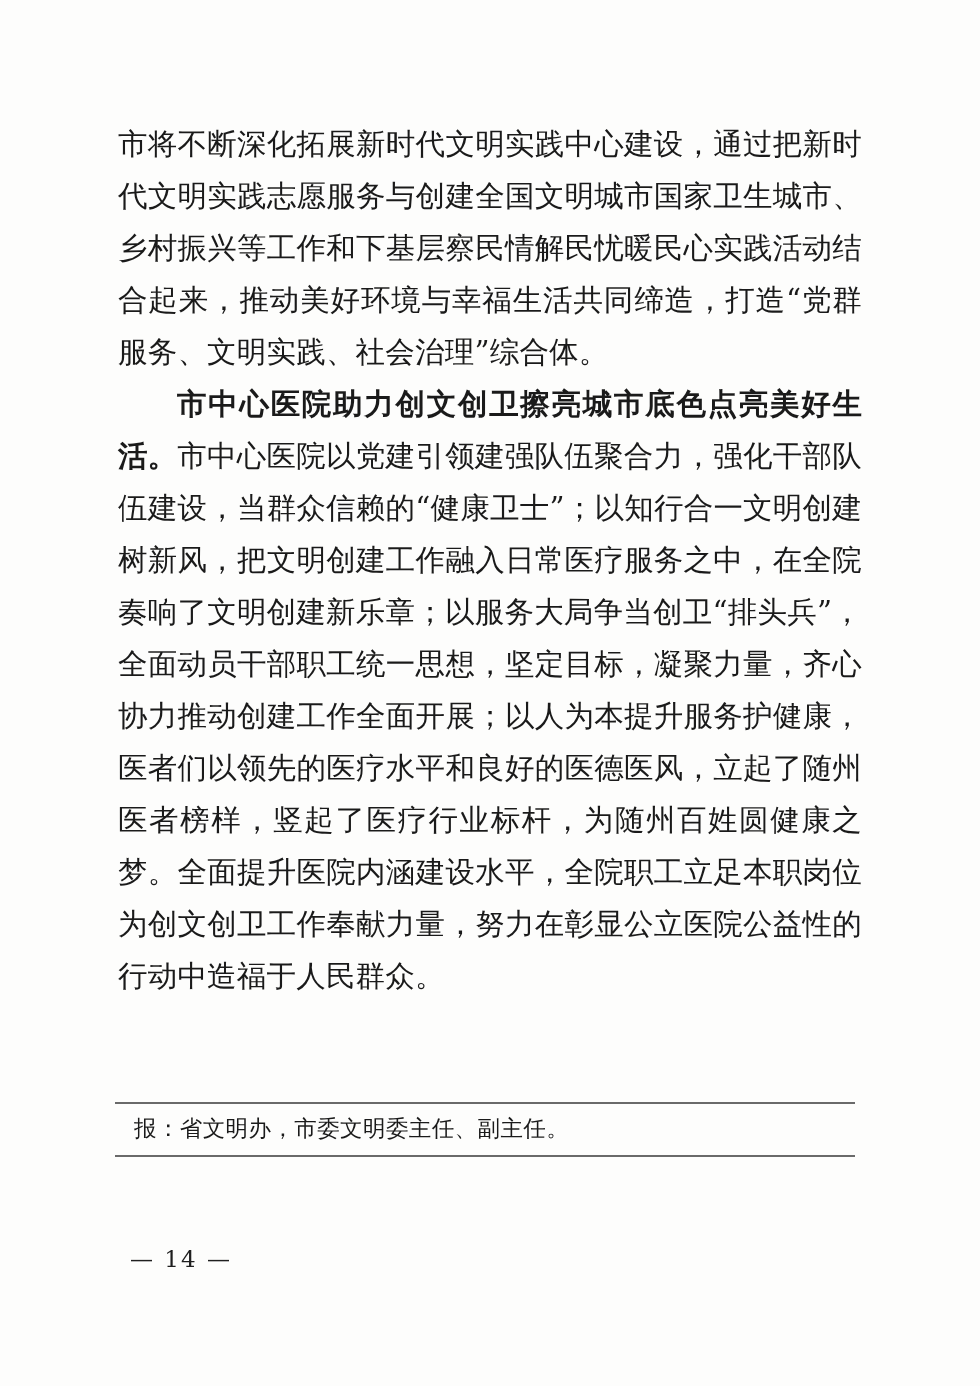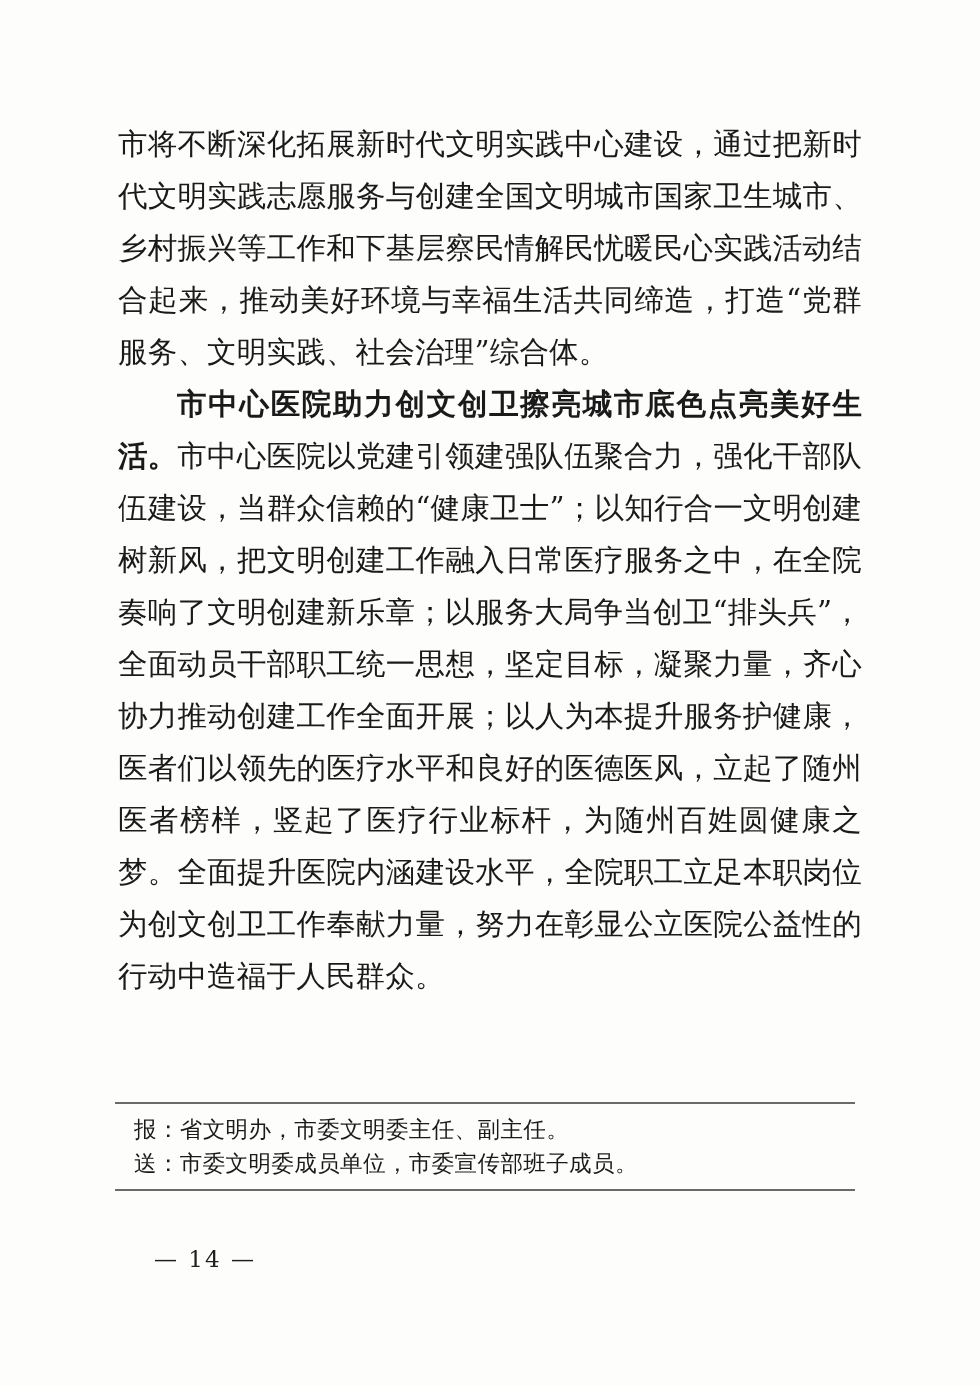--- a/index.html
+++ b/index.html
@@ -79,40 +79,39 @@
     padding: 9px 0 8px 0;
     margin: 0;
   }
 
   .dist-line {
     font-size: 22.5px;
     line-height: 34px;
     color: #1a1a1a;
     white-space: nowrap;
     padding-left: 19px;
-    font-family: Liberation Sans, sans-serif;
+    font-family: Liberation Mono, monospace;
     letter-spacing: 0.4px;
   }
 
   .dist-label {
     display: inline;
   }
 
   
   .page-number {
     position: absolute;
     left: 130px;
     top: 1243px;
     font-size: 23px;
     line-height: 32px;
     color: #1f1f1f;
     letter-spacing: 2px;
     font-family: "DejaVu Serif", "Liberation Serif", serif;
     white-space: nowrap;
-    margin-left: 24px;
   }
 </style>
 </head>
 <body>
 
 <div class="page">
 
   <div class="content">
 
     <p class="para">
@@ -128,23 +127,20 @@
   <div class="footer-block">
 
     <div class="rule"></div>
 
     <div class="dist-list">
 
       <div class="dist-line">
         <span class="dist-label">报：</span><span>省文明办，市委文明委主任、副主任。</span>
       </div>
 
-      <div class="dist-line">
-        <span class="dist-label">送：</span><span>市委文明委成员单位，市委宣传部班子成员。</span>
-      </div>
 
 
     </div>
 
     <div class="rule rule-bottom"></div>
 
   </div>
 
   <div class="page-number">— 14 —</div>
 

